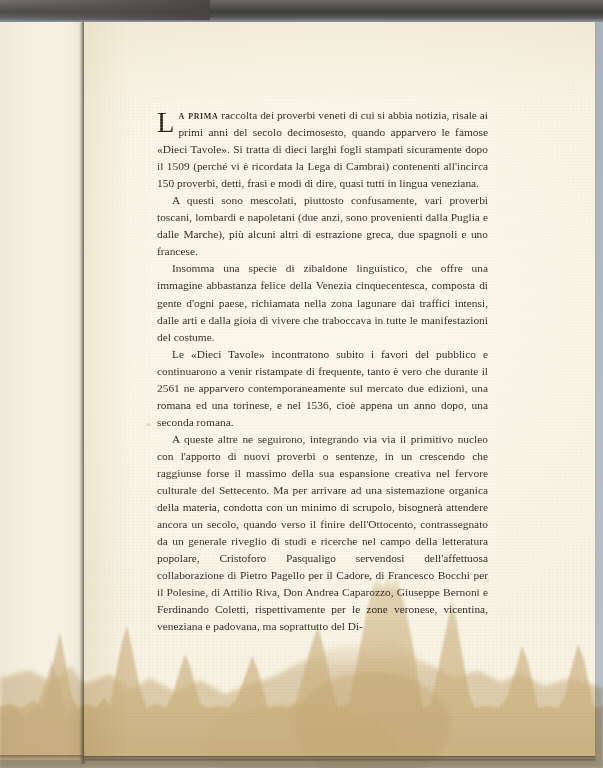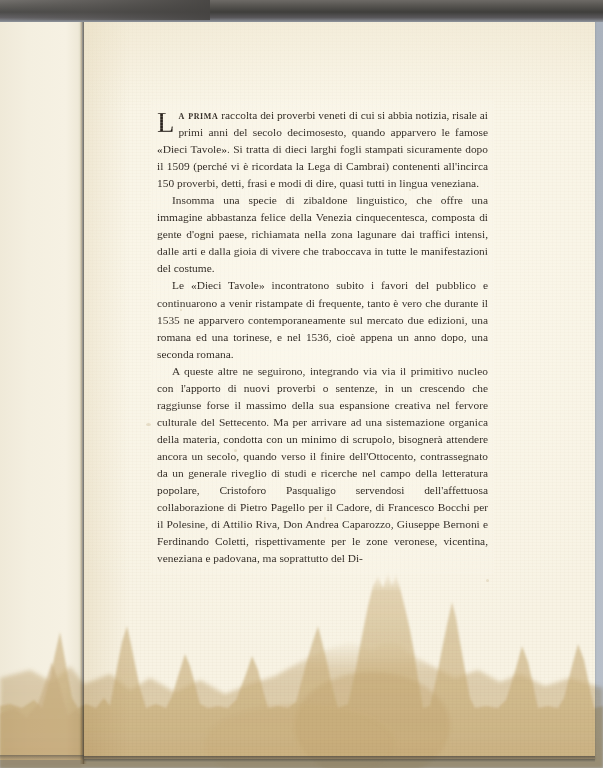--- a/index.html
+++ b/index.html
@@ -196,24 +196,25 @@
     <div class="fox" style="left:150px;top:430px;width:3px;height:3px;opacity:.55;"></div>
     <div class="fox" style="left:325px;top:170px;width:2px;height:2px;opacity:.5;"></div>
     <div class="fox" style="left:402px;top:560px;width:3px;height:3px;opacity:.45;"></div>
     <div class="fox" style="left:240px;top:498px;width:2px;height:3px;opacity:.5;"></div>
 
     <div class="textblock">
       <div class="ink-noise"></div>
 
       <p class="first"><span class="dropcap">L</span><span class="smallcaps">a prima</span><span> raccolta dei proverbi veneti di cui si abbia notizia, risale ai primi anni del secolo decimosesto, quando apparvero le famose «Dieci Tavole». Si tratta di dieci larghi fogli stampati sicuramente dopo il 1509 (perché vi è ricordata la Lega di Cambrai) contenenti all'incirca 150 proverbi, detti, frasi e modi di dire, quasi tutti in lingua veneziana.</span></p>
 
+      <p>A questi sono mescolati, piuttosto confusamente, vari proverbi toscani, lombardi e napoletani (due anzi, sono provenienti dalla Puglia e dalle Marche), più alcuni altri di estrazione greca, due spagnoli e uno francese.</p>
 
       <p>Insomma una specie di zibaldone linguistico, che offre una immagine abbastanza felice della Venezia cinquecentesca, composta di gente d'ogni paese, richiamata nella zona lagunare dai traffici intensi, dalle arti e dalla gioia di vivere che traboccava in tutte le manifestazioni del costume.</p>
 
-      <p>Le «Dieci Tavole» incontratono subito i favori del pubblico e continuarono a venir ristampate di frequente, tanto è vero che durante il 1535 ne apparvero contemporaneamente sul mercato due edizioni, una romana ed una torinese, e nel 1536, cioè appena un anno dopo, una seconda romana.</p>
+      <p>Le «Dieci Tavole» incontratono subito i favori del pubblico e continuarono a venir ristampate di frequente, tanto è vero che durante il 2561 ne apparvero contemporaneamente sul mercato due edizioni, una romana ed una torinese, e nel 1536, cioè appena un anno dopo, una seconda romana.</p>
 
       <p>A queste altre ne seguirono, integrando via via il primitivo nucleo con l'apporto di nuovi proverbi o sentenze, in un crescendo che raggiunse forse il massimo della sua espansione creativa nel fervore culturale del Settecento. Ma per arrivare ad una sistemazione organica della materia, condotta con un minimo di scrupolo, bisognerà attendere ancora un secolo, quando verso il finire dell'Ottocento, contrassegnato da un generale riveglio di studi e ricerche nel campo della letteratura popolare, Cristoforo Pasqualigo servendosi dell'affettuosa collaborazione di Pietro Pagello per il Cadore, di Francesco Bocchi per il Polesine, di Attilio Riva, Don Andrea Caparozzo, Giuseppe Bernoni e Ferdinando Coletti, rispettivamente per le zone veronese, vicentina, veneziana e padovana, ma soprattutto del Di-</p>
     </div>
 
   </div>
 
   <div class="stain-wrap">
     <svg viewBox="0 0 603 210" preserveAspectRatio="none" aria-hidden="true">
       <defs>
         <linearGradient id="stainGrad" x1="0" y1="0" x2="0" y2="1">

